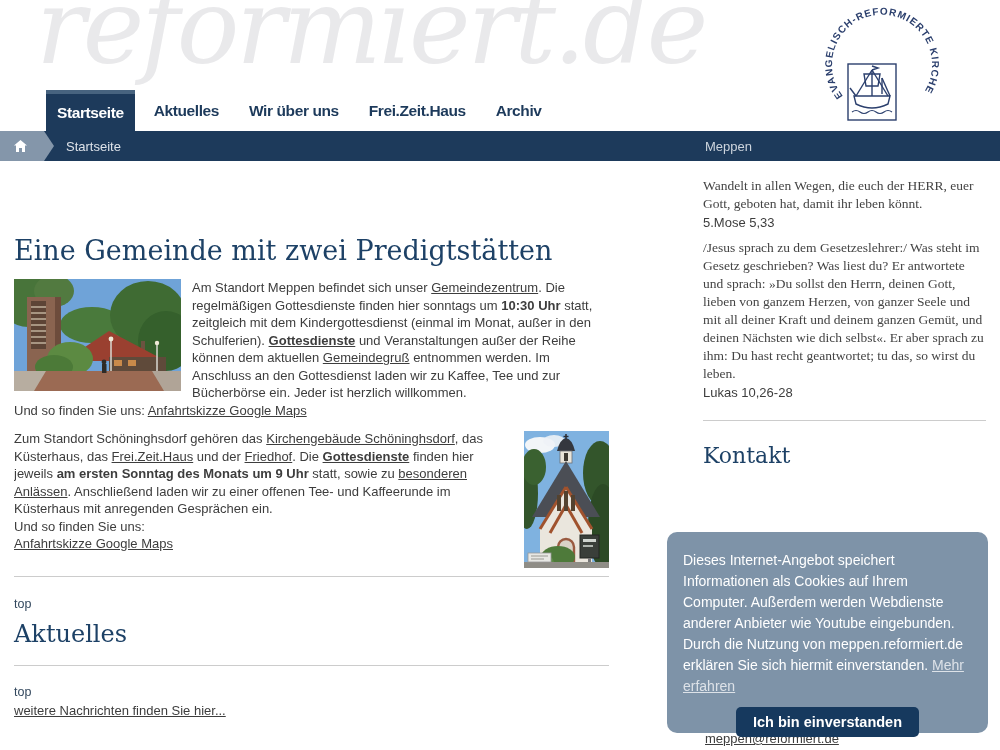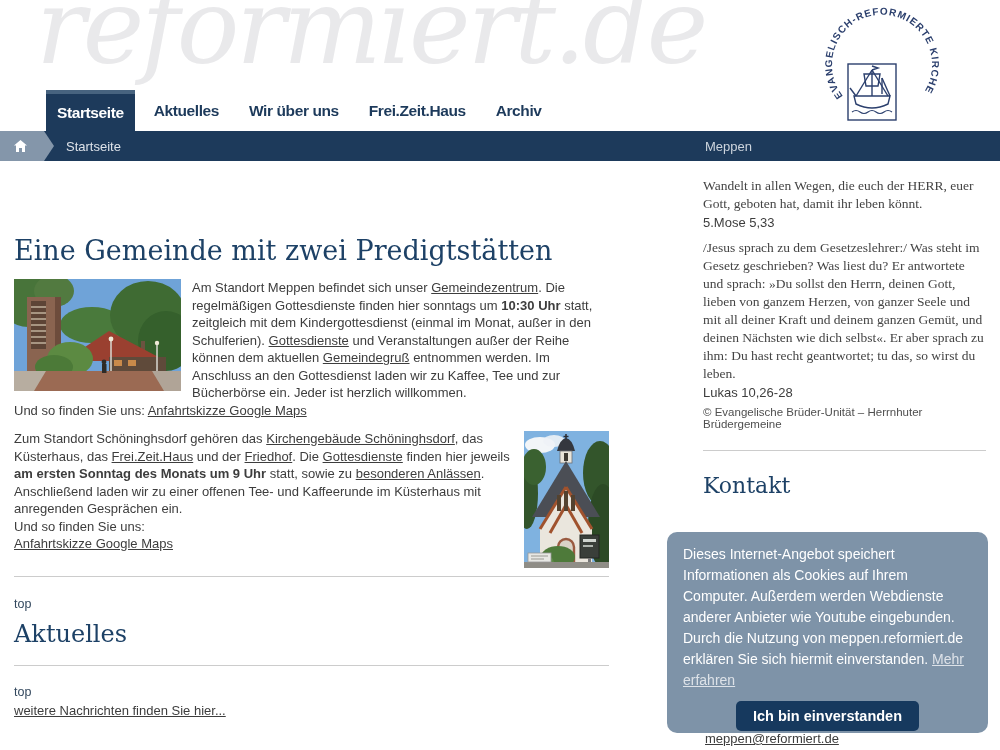--- a/index.html
+++ b/index.html
@@ -38,21 +38,21 @@
   h1{font-family:"DejaVu Serif",serif;font-weight:normal;color:var(--navy-heading);
     font-size:27px;line-height:32px;margin:34px 0 0 0;}
   .block{overflow:hidden;}
   .block1{margin-top:12px;}
   .block2{margin-top:11px;}
   .photo-left{float:left;width:167px;height:112px;margin-right:11px;}
   .photo-right{float:right;width:85px;height:137px;margin-left:12px;margin-top:1px;}
   p.body{font-size:13px;line-height:17.5px;color:var(--body-text);margin:0;}
   .findus{margin-top:17px;}
   .link{text-decoration:underline;color:inherit;cursor:pointer;}
-  .boldlink{font-weight:normal;text-decoration:underline;color:inherit;cursor:pointer;}
+  .boldlink{font-weight:bold;text-decoration:underline;color:inherit;cursor:pointer;}
   .bold{font-weight:bold;}
   hr{border:none;border-top:1px solid var(--rule);margin:0;}
   .hr1{margin-top:8px;}
   .hr2{margin-top:16px;}
   .top-link{display:inline-block;font-size:12.5px;line-height:15px;color:#33485e;
     cursor:pointer;}
   .top1{margin-top:20px;}
   .top2{margin-top:19px;}
   h2.aktuelles{font-family:"DejaVu Serif",serif;font-weight:normal;color:var(--navy-heading);
     font-size:24px;line-height:30px;margin:7px 0 0 0;}
@@ -69,21 +69,21 @@
   .verse2{margin-top:9px;}
   .vref{font-size:13px;color:var(--body-text);margin-top:2px;}
   .copyright{font-size:11.5px;color:#4f4f4f;margin-top:6px;}
   .side-hr{margin-top:20px;}
 
   
   .email-link{position:absolute;left:705px;top:731px;z-index:1;font-size:13px;
     color:var(--body-text);text-decoration:underline;cursor:pointer;}
   .cookie{position:absolute;left:667px;top:532px;width:321px;height:201px;z-index:5;
     background:var(--banner-bg);border-radius:10px;box-sizing:border-box;
-    padding:12px 16px 0 16px;color:#fff;}
+    padding:18px 16px 0 16px;color:#fff;}
   .cookie p{margin:0;font-size:14px;line-height:21px;}
   .cookie .link{color:#dde2e8;}
   .cookie-btn{display:block;margin:10px auto 8px auto;background:var(--banner-button);color:#fff;
     font-weight:bold;font-size:14.5px;font-family:inherit;border:none;border-radius:5px;
     padding:7px 17px;cursor:pointer;}
 </style>
 </head>
 <body>
 
 <div class="page">
@@ -239,21 +239,20 @@
 
       <a class="top-link top2">top</a><br>
       <a class="more-link">weitere Nachrichten finden Sie hier...</a>
     </main>
 
     <aside>
       <p class="verse">Wandelt in allen Wegen, die euch der HERR, euer Gott, geboten hat, damit ihr leben könnt.</p>
       <div class="vref">5.Mose 5,33</div>
       <p class="verse verse2">/Jesus sprach zu dem Gesetzeslehrer:/ Was steht im Gesetz geschrieben? Was liest du? Er antwortete und sprach: »Du sollst den Herrn, deinen Gott, lieben von ganzem Herzen, von ganzer Seele und mit all deiner Kraft und deinem ganzen Gemüt, und deinen Nächsten wie dich selbst«. Er aber sprach zu ihm: Du hast recht geantwortet; tu das, so wirst du leben.</p>
       <div class="vref">Lukas 10,26-28</div>
-      <div class="copyright">© Evangelische Brüder-Unität – Herrnhuter Brüdergemeine</div>
       <hr class="side-hr">
       <h2 class="side kontakt">Kontakt</h2>
     </aside>
 
   </div>
 
   <a class="email-link">meppen@reformiert.de</a>
 
   <div class="cookie">
     <p><span>Dieses Internet-Angebot speichert Informationen als Cookies auf Ihrem Computer. Außerdem werden Webdienste anderer Anbieter wie Youtube eingebunden. Durch die Nutzung von meppen.reformiert.de erklären Sie sich hiermit einverstanden.  </span><a class="link">Mehr erfahren</a></p>

